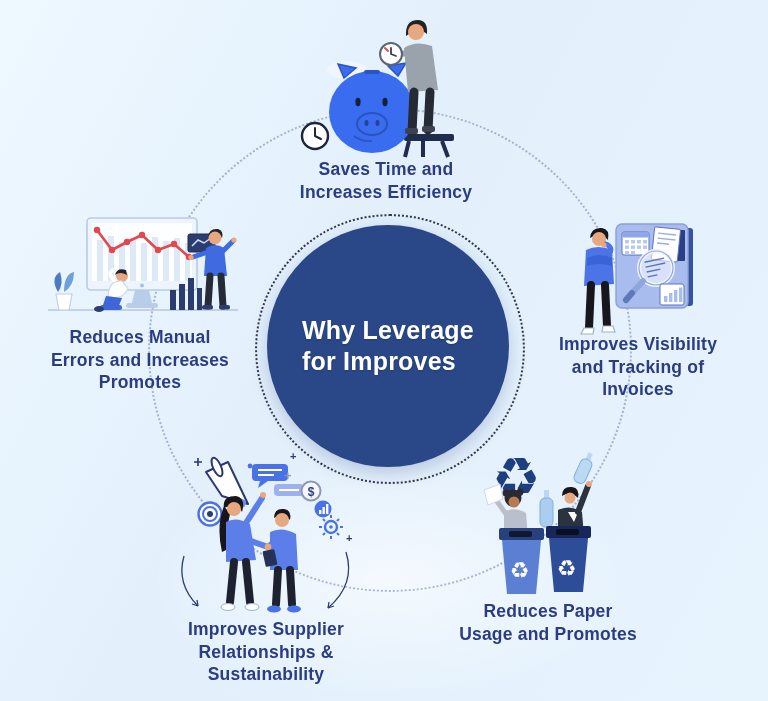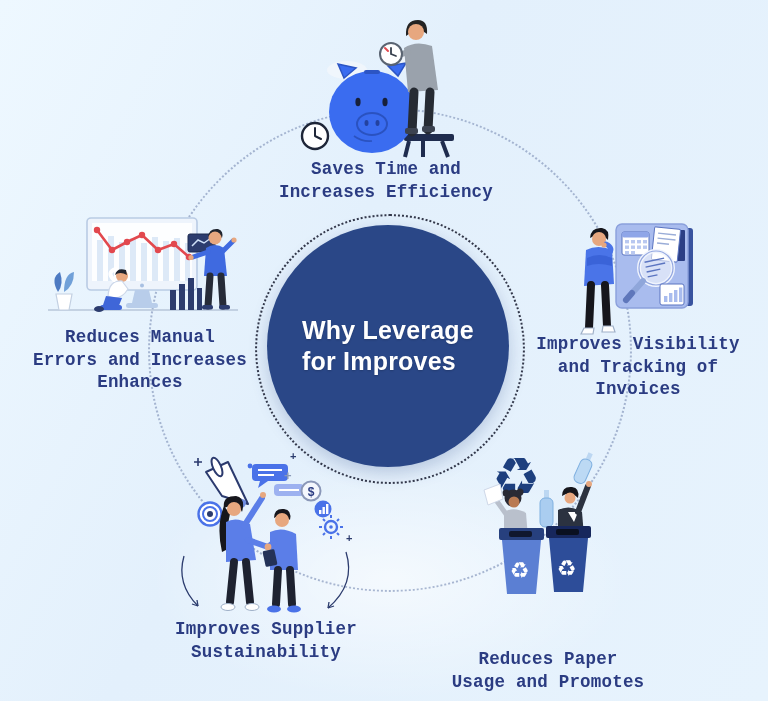--- a/index.html
+++ b/index.html
@@ -27,28 +27,28 @@
     display:flex;align-items:center;justify-content:center;text-align:left;
     box-shadow:0 6px 18px rgba(42,71,135,.25);
   }
   .center-title{
     color:var(--center-text,#ffffff);font-size:25px;font-weight:700;line-height:31px;
     letter-spacing:.2px;text-shadow:0 1px 2px rgba(0,0,0,.18);
   }
   .center-title span{display:block;}
   .caption{
     position:absolute;text-align:center;color:var(--caption-text,#2b3c82);
-    font-size:17.5px;font-weight:700;line-height:22.5px;letter-spacing:.2px;font-family:Liberation Mono, monospace;
+    font-size:17.5px;font-weight:700;line-height:22.5px;letter-spacing:.2px;
   }
   .caption span{display:block;}
   .cap-top{left:226px;top:158px;width:320px;}
   .cap-left{left:0px;top:326px;width:280px;}
   .cap-right{left:498px;top:333px;width:280px;}
   .cap-bl{left:126px;top:618px;width:280px;}
-  .cap-br{left:408px;top:600px;width:280px;margin-top:48px;}
+  .cap-br{left:408px;top:600px;width:280px;}
   .illo{position:absolute;margin:0;padding:0;}
   .illo-top{left:292px;top:8px;width:185px;height:150px;}
   .illo-left{left:42px;top:210px;width:200px;height:108px;}
   .illo-right{left:576px;top:222px;width:120px;height:120px;}
   .illo-bl{left:170px;top:452px;width:190px;height:165px;}
   .illo-br{left:466px;top:434px;width:160px;height:165px;}
   .sparkle{position:absolute;color:#8a9ab8;font-size:13px;font-weight:700;}
   svg text.recycle-glyph{font-family:"DejaVu Sans",sans-serif;}
   svg text.coin-glyph{font-family:"Liberation Sans",sans-serif;font-weight:bold;}
 </style>
@@ -386,29 +386,30 @@
     </svg>
   </figure>
 
   <div class="caption cap-top">
     <span>Saves Time and</span>
     <span>Increases Efficiency</span>
   </div>
   <div class="caption cap-left">
     <span>Reduces Manual</span>
     <span>Errors and Increases</span>
-    <span>Enhances</span>
+    <span>Promotes</span>
   </div>
   <div class="caption cap-right">
     <span>Improves Visibility</span>
     <span>and Tracking of</span>
     <span>Invoices</span>
   </div>
   <div class="caption cap-bl">
     <span>Improves Supplier</span>
+    <span>Relationships &amp;</span>
     <span>Sustainability</span>
   </div>
   <div class="caption cap-br">
     <span>Reduces Paper</span>
     <span>Usage and Promotes</span>
   </div>
 
   <span class="sparkle" style="left:284px;top:468px;">+</span>
 
 </div>

